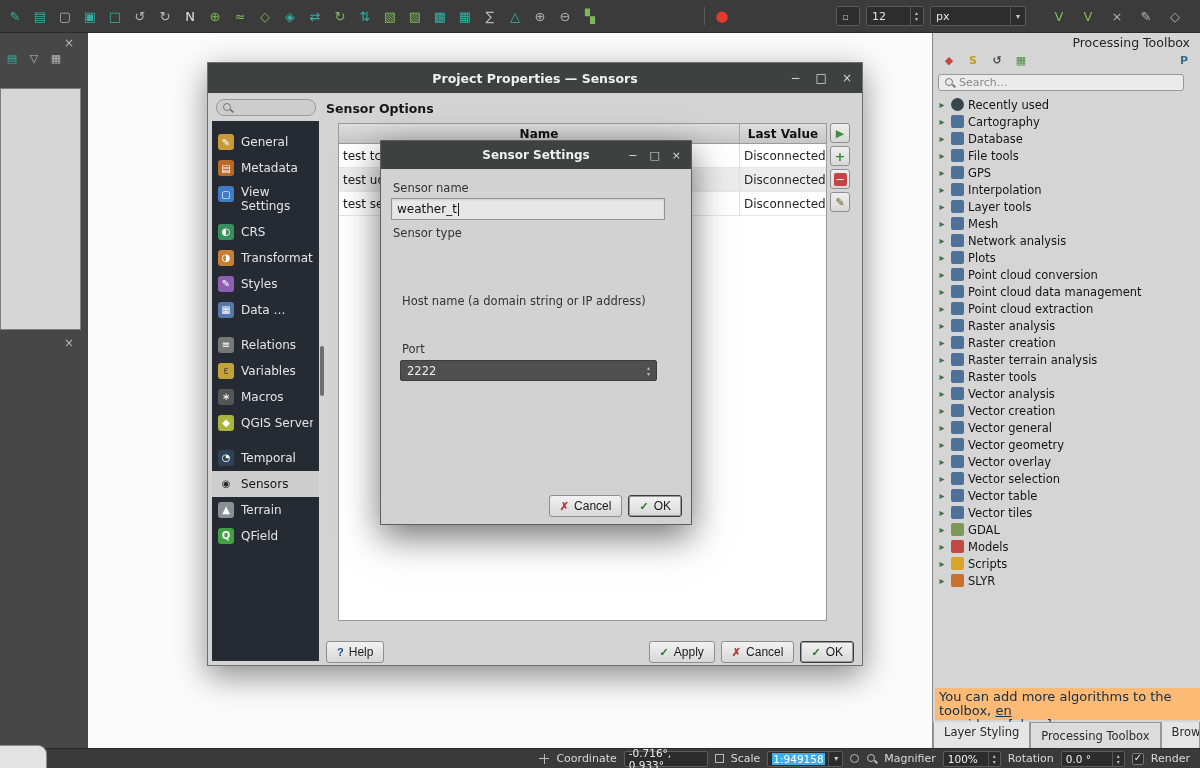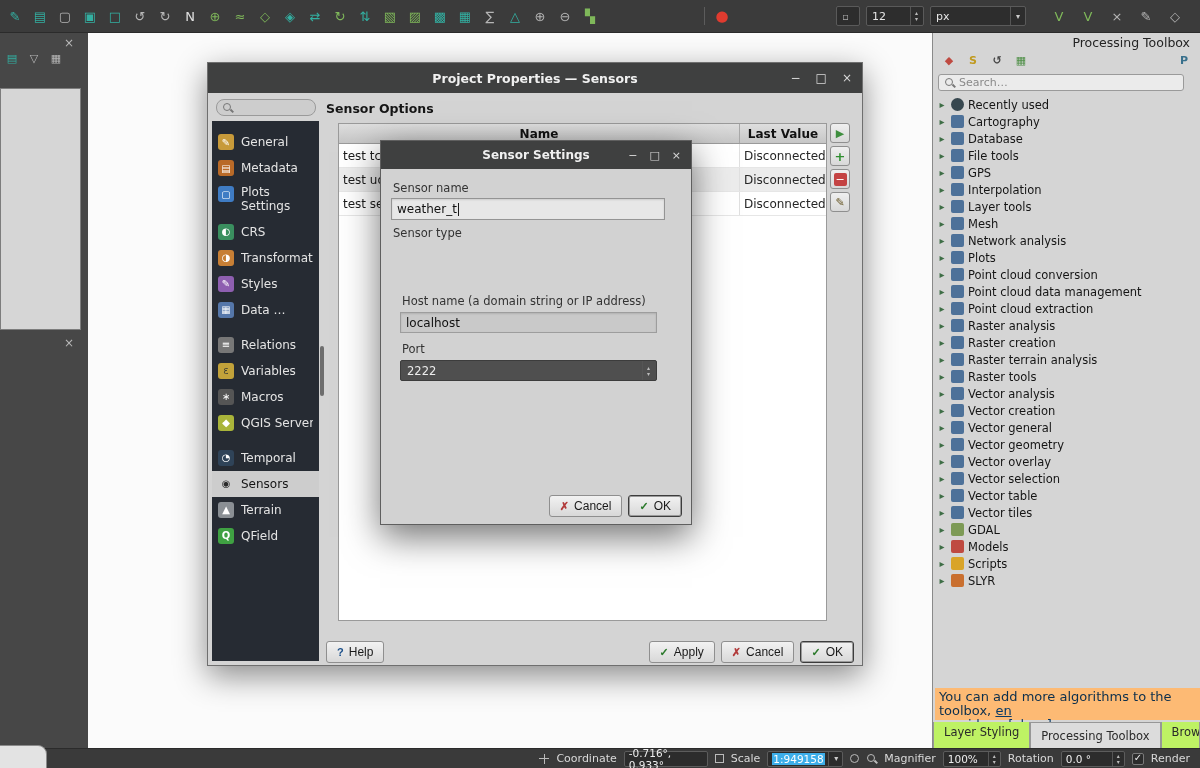--- a/index.html
+++ b/index.html
@@ -64,21 +64,21 @@
   .tic.gdal{background:#7d9a55} .tic.models{background:#bf4a41} .tic.scripts{background:#d9a428} .tic.slyr{background:#c96f2f}
   .tlb { font-size:11.5px; color:#151515; white-space:nowrap; }
   .rp-note { position:absolute; left:2px; right:0; top:655px; height:32px; background:#fdba74;
              color:#0c2f4c; font-size:13px; line-height:14px; padding:2px 4px; }
   .nlink { color:#0a3a66; text-decoration:underline; cursor:pointer; }
 
   
   #tabs { position:absolute; left:932px; top:722px; width:268px; height:26px; background:#c9c9c9;
           display:flex; align-items:flex-end; overflow:hidden; border-left:1px solid #8a8a8a; }
   .tab { height:33px; display:flex; align-items:center; padding:0 10px; font-size:11.5px; color:#2a2a2a;
-         background:#bef264; border:1px solid #979797; border-bottom:none; white-space:nowrap; }
+         background:#e5e5e5; border:1px solid #979797; border-bottom:none; white-space:nowrap; }
   .tab.active { background:#dcdcdc; height:26px; }
   .tab.clip { width:46px; overflow:hidden; padding-right:0; }
 
   
   .titlebar { height:30px; background:#3f4040; display:flex; align-items:center; justify-content:center;
               position:relative; color:#f0f0f0; font-weight:bold; font-size:12.5px; }
   .wctrls { position:absolute; right:10px; top:0; height:100%; display:flex; gap:15px; align-items:center;
             color:#d8d8d8; font-size:12px; font-weight:normal; }
   .btn { height:22px; display:inline-flex; align-items:center; gap:5px; padding:0 10px;
          background:linear-gradient(#f2f2f2,#d8d8d8); border:1px solid #8f8f8f; border-radius:3px;
@@ -425,21 +425,21 @@
       <div class="sbi">
           <span class="sic si0">✎</span>
           <span class="slb">General</span>
         </div>
       <div class="sbi">
           <span class="sic si1">▤</span>
           <span class="slb">Metadata</span>
         </div>
       <div class="sbi wrap">
           <span class="sic si2">▢</span>
-          <span class="slb">Plots Settings</span>
+          <span class="slb">View Settings</span>
         </div>
       <div class="sbi">
           <span class="sic si3">◐</span>
           <span class="slb">CRS</span>
         </div>
       <div class="sbi">
           <span class="sic si4">◑</span>
           <span class="slb">Transformations</span>
         </div>
       <div class="sbi">
@@ -550,23 +550,20 @@
         <span>×</span>
       </span>
     </div>
     <span class="flabel" style="left:12px; top:40px">Sensor name</span>
     <div class="lfield" style="left:10px; top:57px; width:274px">
       <span>weather_t</span>
         <span class="caret"></span>
     </div>
     <span class="flabel" style="left:12px; top:85px">Sensor type</span>
     <span class="flabel" style="left:21px; top:153px">Host name (a domain string or IP address)</span>
-    <div class="lfield" style="left:19px; top:171px; width:257px; height:21px; background:#c9c9c9; border-color:#9d9d9d">
-      <span>localhost</span>
-    </div>
     <span class="flabel" style="left:21px; top:201px">Port</span>
     <div class="dcombo" style="left:19px; top:219px; width:257px">
       <span>2222</span>
       <span class="spin"></span>
     </div>
     <div id="sensor-actions">
       <button class="btn">
         <span class="bic cross">✗</span>
         <span>Cancel</span>
       </button>

